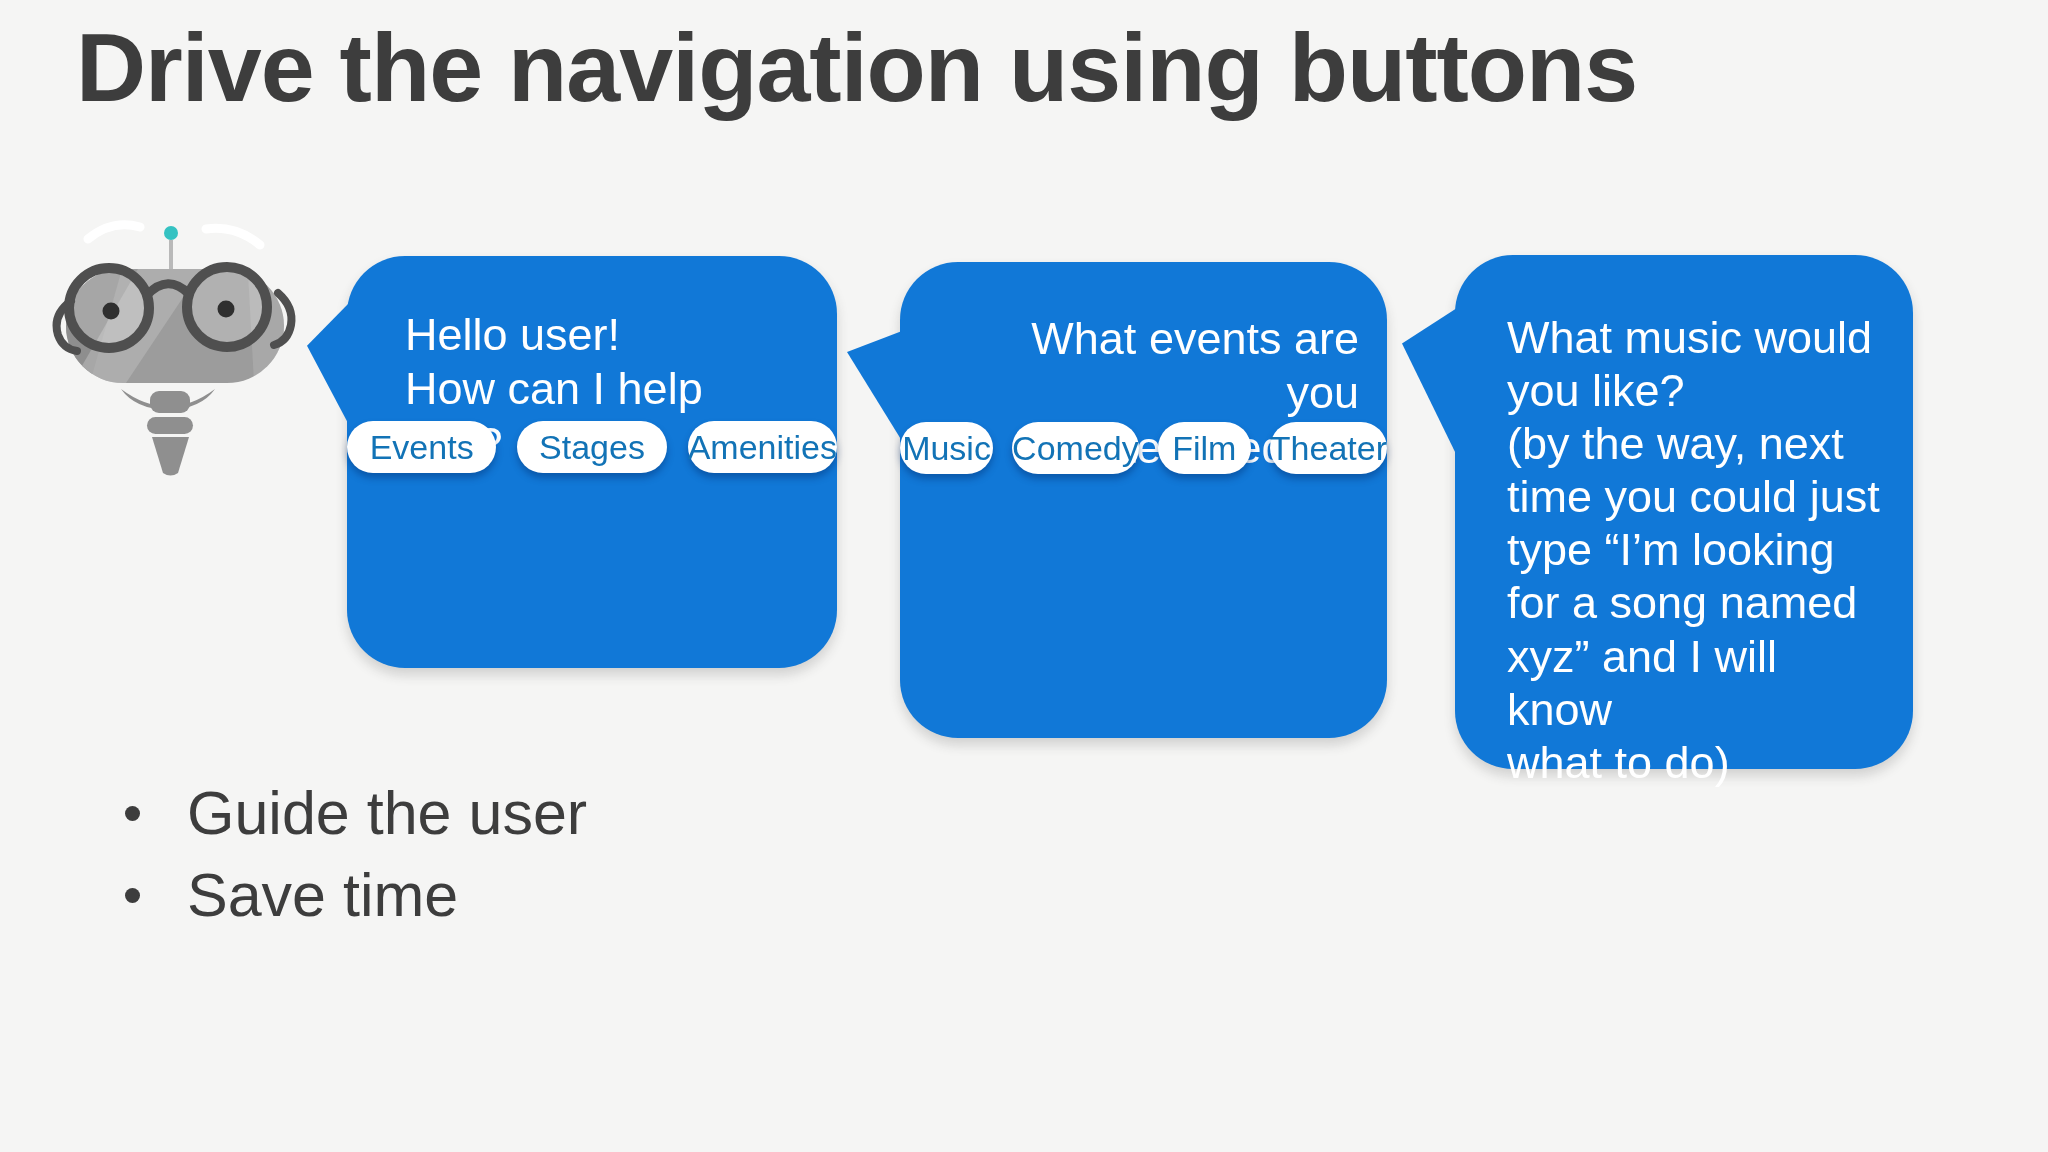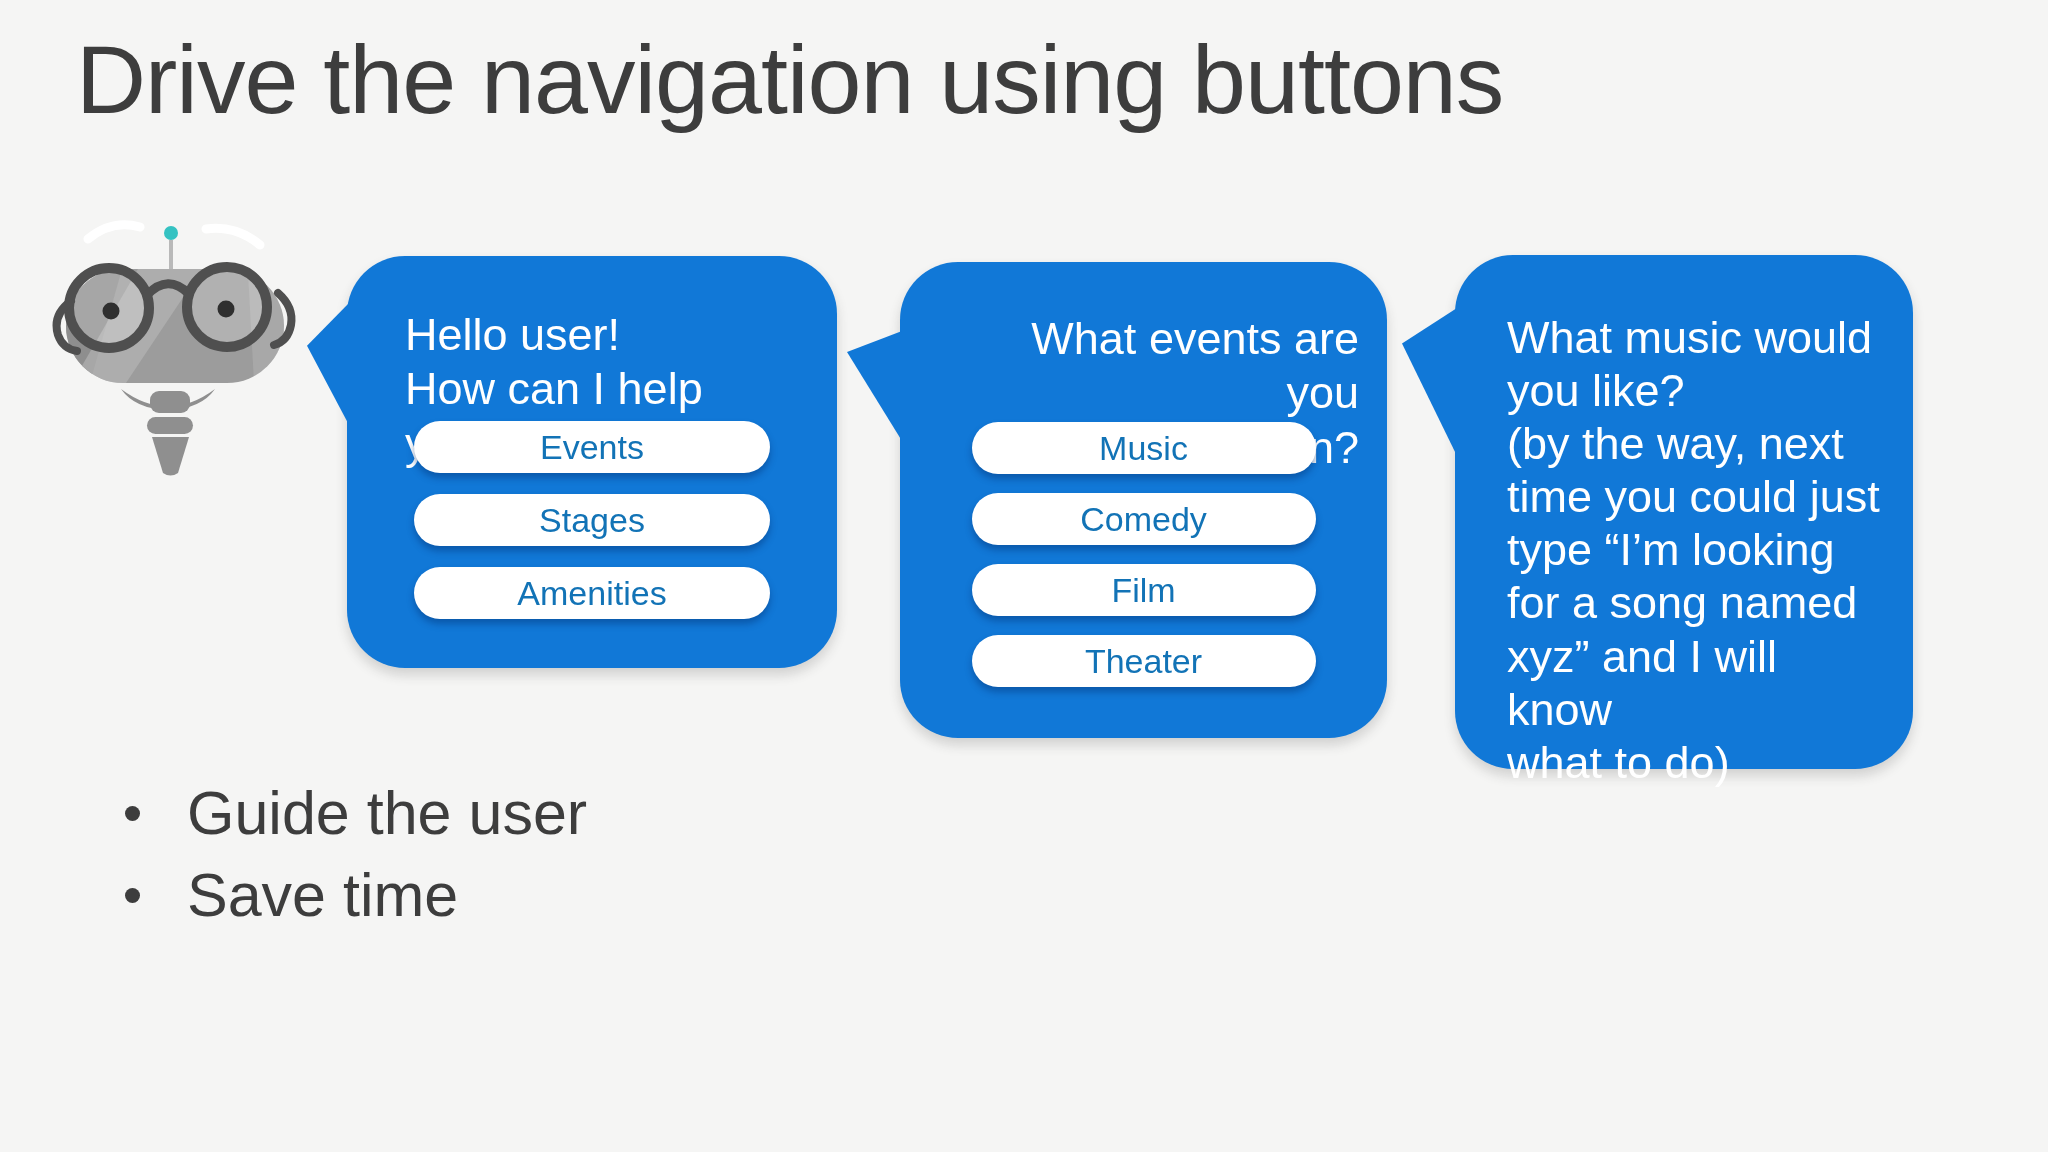--- a/index.html
+++ b/index.html
@@ -12,22 +12,22 @@
   html,body{margin:0;padding:0;}
   body{
     width:2048px;height:1152px;
     background:var(--bg);
     font-family:"Liberation Sans", sans-serif;
     position:relative;overflow:hidden;
   }
 
   
   .title{
-    position:absolute;left:76px;top:24px;
-    font-size:97px;font-weight:400;letter-spacing:-1px;
+    position:absolute;left:76px;top:12px;
+    font-size:97px;font-weight:700;letter-spacing:-1px;
     color:var(--ink);
   }
 
   
   .bot{position:absolute;left:50px;top:215px;width:250px;height:270px;}
 
   
   .bubble{
     position:absolute;
     background:var(--blue);
@@ -50,21 +50,21 @@
   .b1 .tail{left:-40px;top:47px;width:42px;height:122px;clip-path:polygon(100% 0,0 35%,100% 100%);}
   .b2{left:900px;top:249px;width:487px;height:476px;padding:50px 28px 16px 60px;text-align:right;}
   .b2 .tail{left:-53px;top:69px;width:55px;height:110px;clip-path:polygon(100% 0,0 19%,100% 100%);}
   .b3{left:1455px;top:242px;width:458px;height:514px;padding:56px 26px 0 52px;}
   .b3 .tail{left:-53px;top:53px;width:55px;height:148px;clip-path:polygon(100% 0,0 24%,100% 100%);}
   .b3 .bubble-text{line-height:1.18;}
 
   
   .pills{
     position:absolute;left:0;right:0;
-    display:flex;flex-direction:column;align-items:center;gap:21px;
+    display:flex;flex-direction:row;align-items:center;gap:21px;
   }
   .b1 .pills{top:165px;}
   .b2 .pills{top:160px;gap:19px;}
   .pill{
     height:52px;border-radius:27px;background:#fff;
     color:var(--btn-blue);font-size:34px;font-weight:400;
     display:flex;align-items:center;justify-content:center;
     box-shadow:0 5px 7px rgba(0,45,110,.42);
     cursor:pointer;
   }

